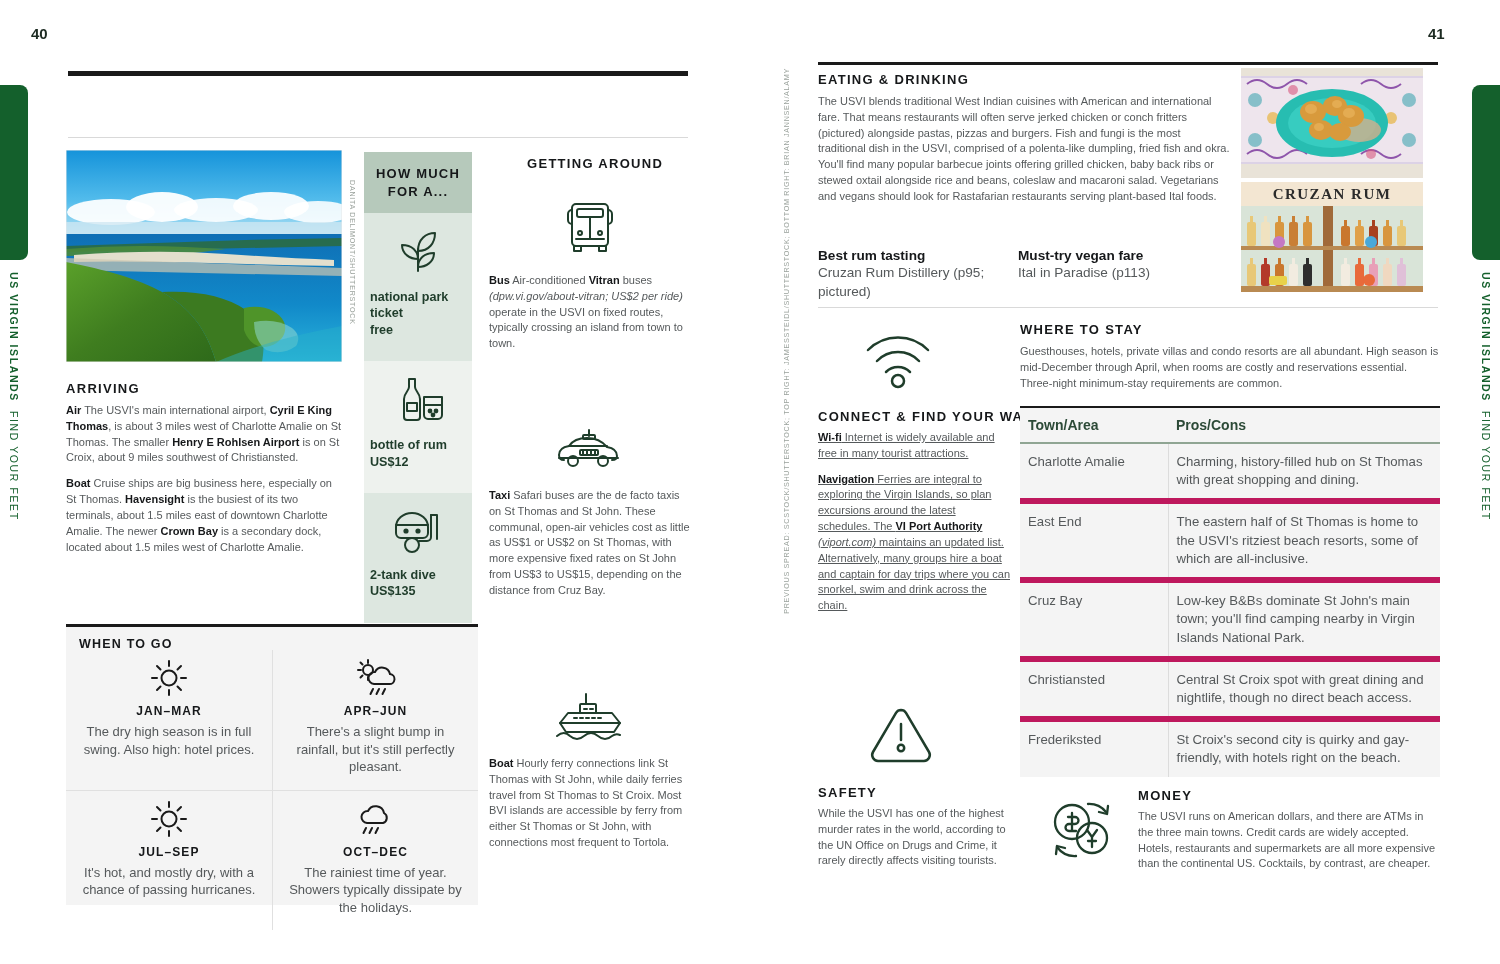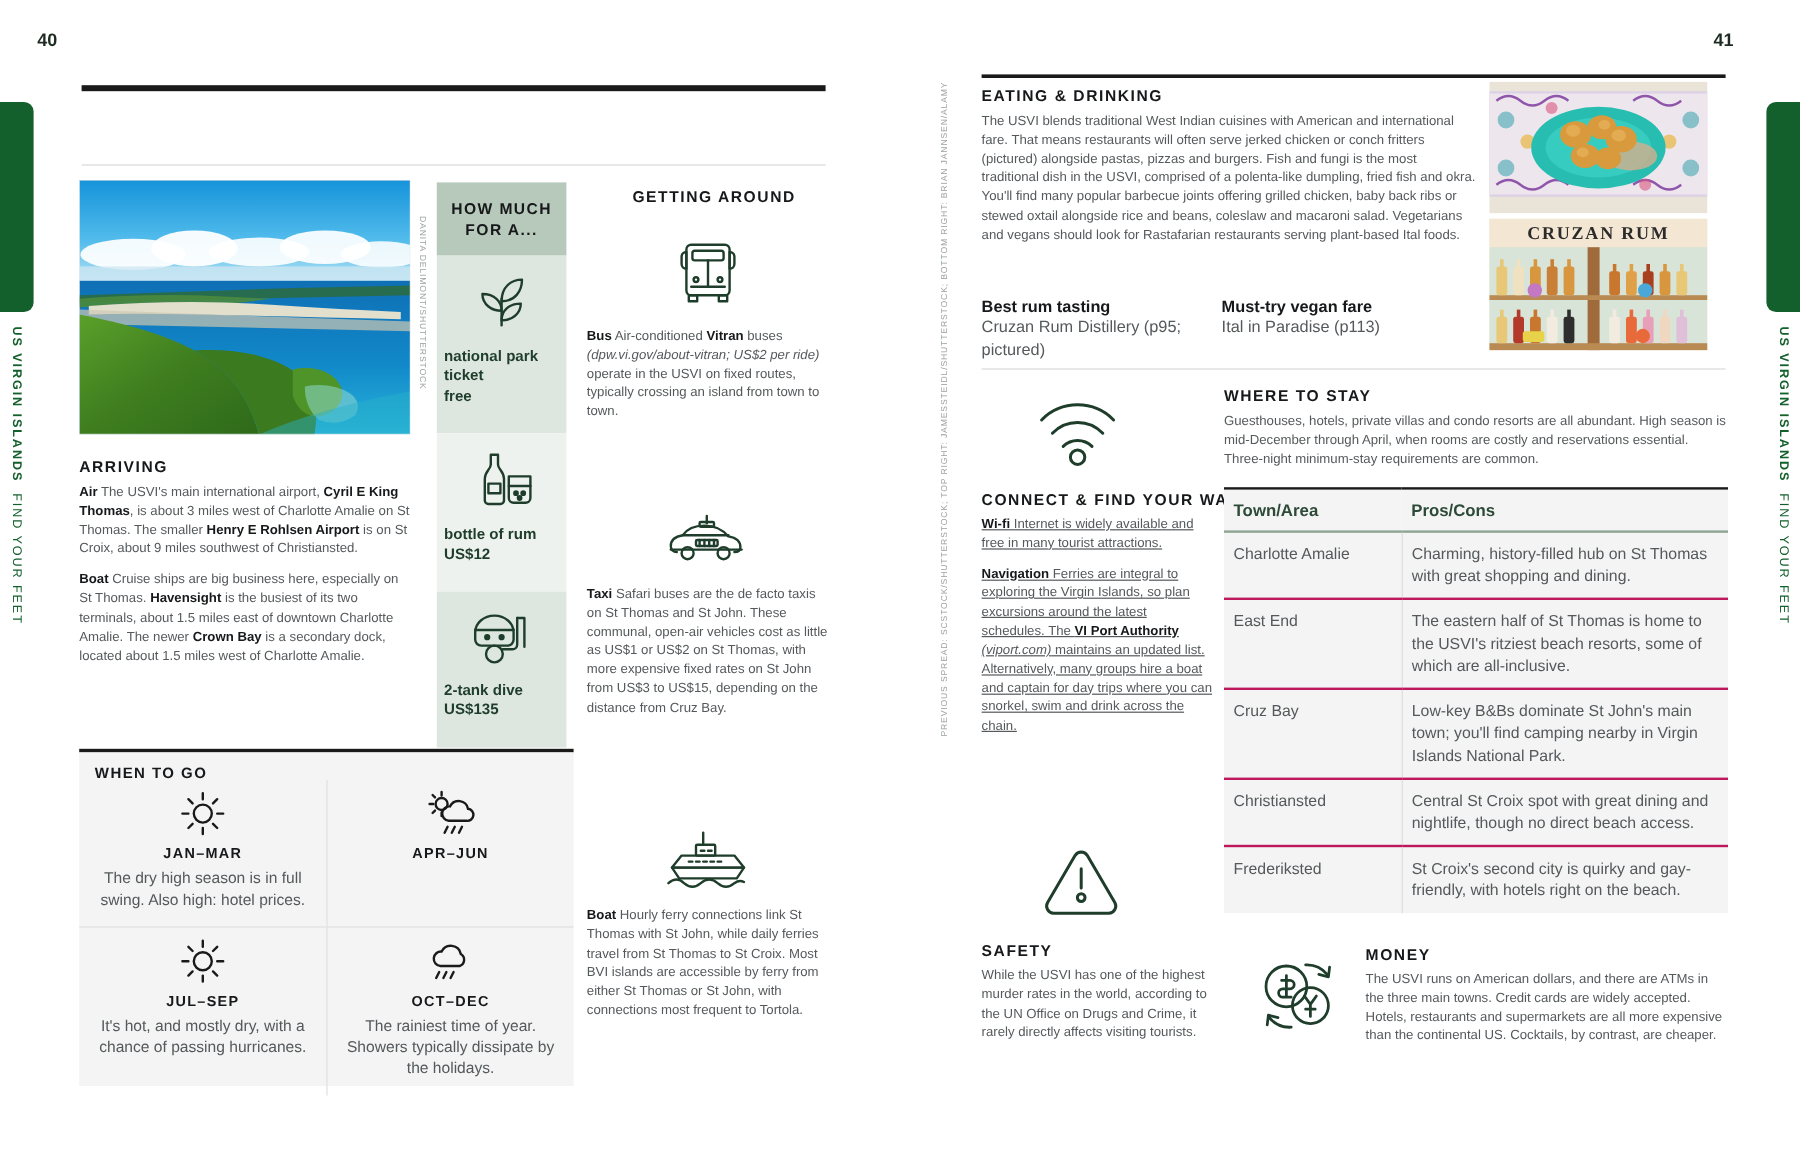--- a/index.html
+++ b/index.html
@@ -98,21 +98,21 @@
     font-size: 13.2px; color: #55595b;
   }
   .stay-table th {
     text-align: left; font-size: 14px; font-weight: 700; color: #2c4a37;
     padding: 9px 10px 9px 8px;
     border-top: 2.5px solid #1a1a1a; border-bottom: 2px solid #8fa593;
     background: #f4f4f4;
   }
   .stay-table td {
     padding: 9px 10px 9px 8px; vertical-align: top; line-height: 1.38;
-    border-bottom: 2px solid #be185d; background: #f4f4f4;
+    border-bottom: 6px solid #be185d; background: #f4f4f4;
   }
   .stay-table tr:last-child td { border-bottom: none; }
   .stay-table td.area { width: 148px; border-right: 1px solid #dcdcdc; }
 
   .icon-wrap { position: absolute; }
 </style>
 </head>
 <body>
 
 <div class="spread">
@@ -297,20 +297,21 @@
 
       <div class="wtg-cell bl">
         <span>
         <svg width="46" height="40" viewBox="0 0 46 40" fill="none" stroke="#1a1a1a" stroke-width="2" stroke-linecap="round">
           <circle cx="15" cy="12" r="5"></circle>
           <path d="M15 2 v3 M5 12 h3 M7.5 4.5 l2 2 M7.5 19.5 l2 -2 M15 22 v-3"></path>
           <path d="M21 26 a6 6 0 0 1 1 -12 a8 8 0 0 1 15 2 a5 5 0 0 1 -1 10 Z"></path>
           <path d="M20 31 l-2.5 5 M26 31 l-2.5 5 M32 31 l-2.5 5"></path>
         </svg></span>
         <div class="wtg-season">APR–JUN</div>
+        <div class="wtg-desc">There's a slight bump in rainfall, but it's still perfectly pleasant.</div>
       </div>
 
       <div class="wtg-cell bt">
         <span>
         <svg width="40" height="40" viewBox="0 0 40 40" fill="none" stroke="#1a1a1a" stroke-width="2" stroke-linecap="round">
           <circle cx="20" cy="20" r="7.5"></circle>
           <path d="M20 3 v5 M20 32 v5 M3 20 h5 M32 20 h5 M8 8 l3.5 3.5 M28.5 28.5 L32 32 M32 8 l-3.5 3.5 M11.5 28.5 L8 32"></path>
         </svg></span>
         <div class="wtg-season">JUL–SEP</div>
         <div class="wtg-desc">It's hot, and mostly dry, with a chance of passing hurricanes.</div>

